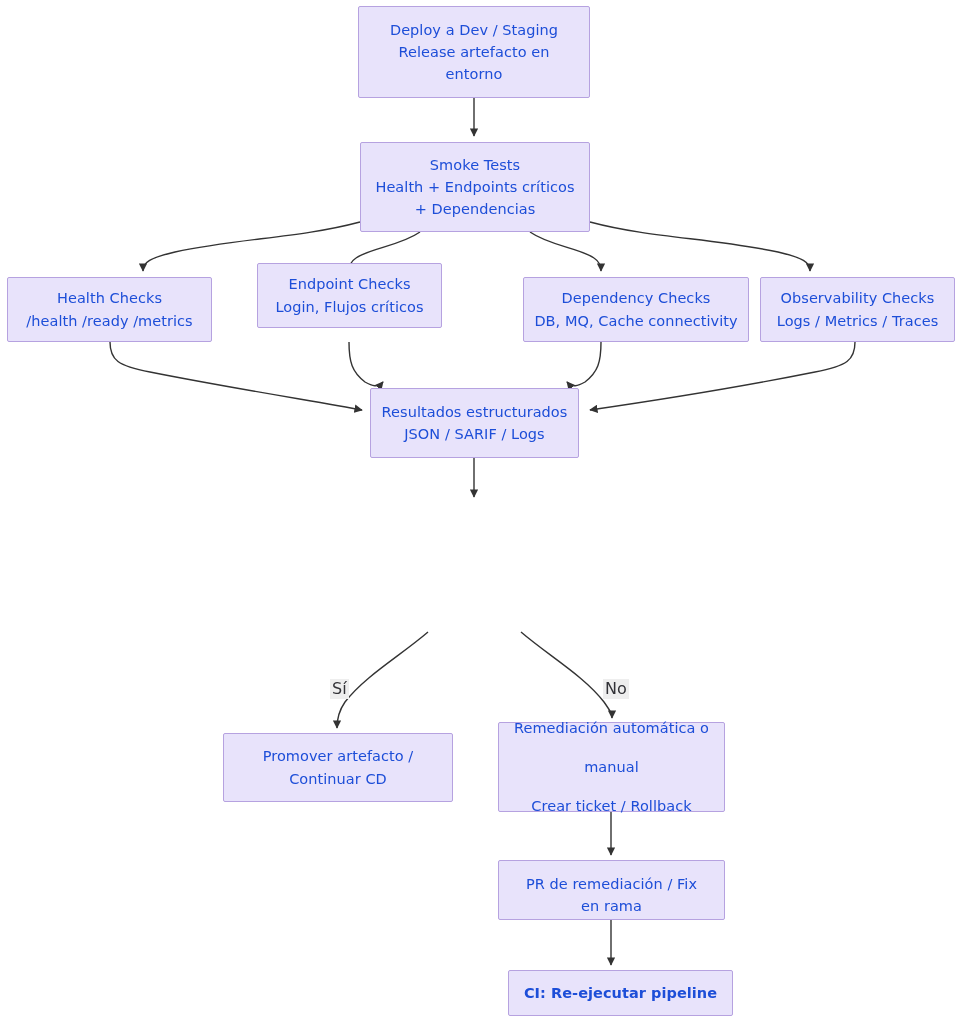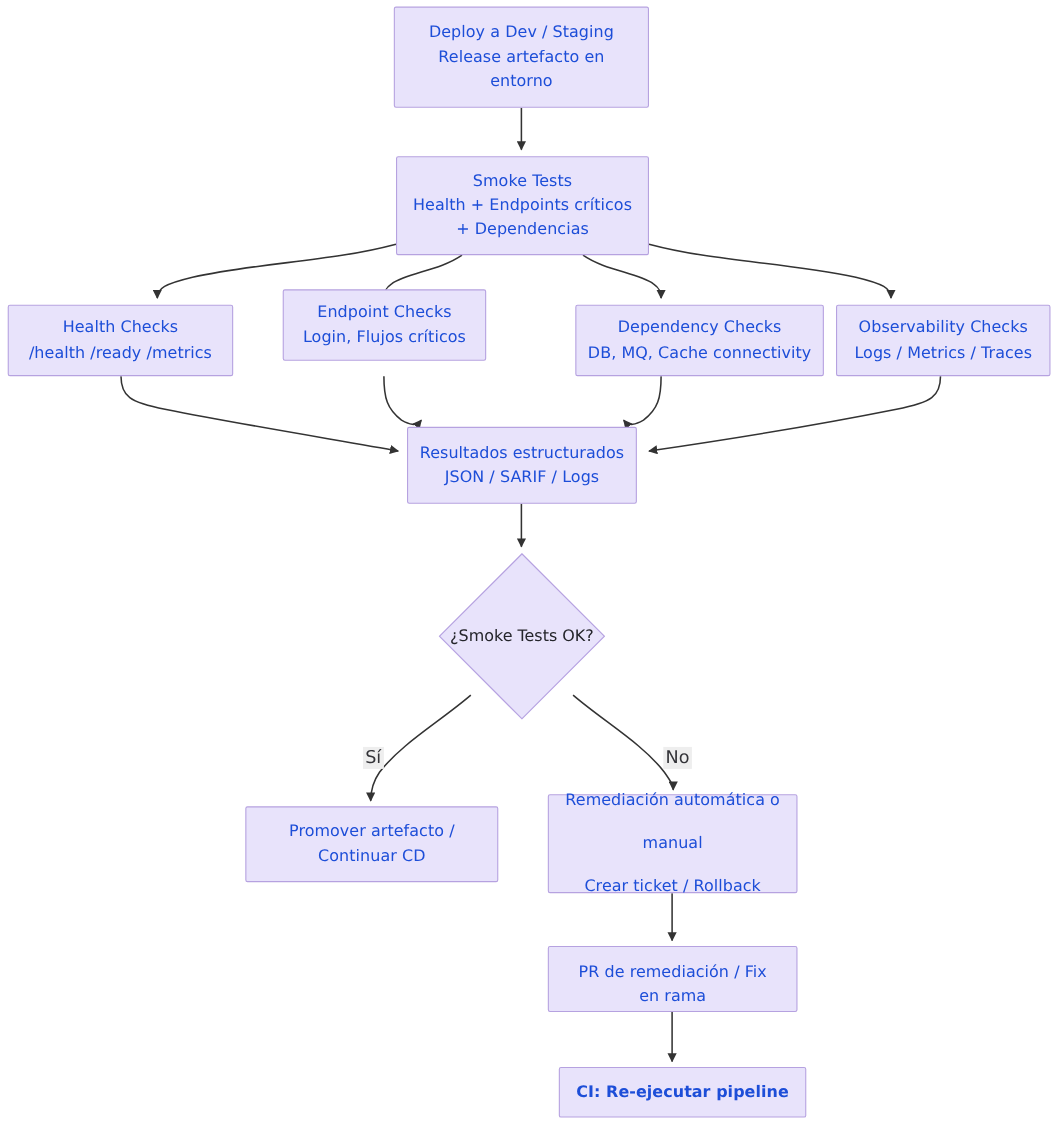--- a/index.html
+++ b/index.html
@@ -155,24 +155,20 @@
   <div class="node" style="left:760px; top:277px; width:195px; height:65px;">
     <span class="line">Observability Checks</span>
     <span class="line">Logs / Metrics / Traces</span>
   </div>
 
   <div class="node" style="left:370px; top:388px; width:209px; height:70px;">
     <span class="line">Resultados estructurados</span>
     <span class="line">JSON / SARIF / Logs</span>
   </div>
 
-  <div class="decision-wrap" style="left:421px; top:525px; width:107px; height:107px;">
-    <div class="decision-shape"></div>
-    <span class="decision-label">¿Smoke Tests OK?</span>
-  </div>
 
   <span class="edge-label" style="left:330px; top:679px;">Sí</span>
 
   <span class="edge-label" style="left:603px; top:679px;">No</span>
 
   <div class="node" style="left:223px; top:733px; width:230px; height:69px;">
     <span class="line">Promover artefacto /</span>
     <span class="line">Continuar CD</span>
   </div>
 

